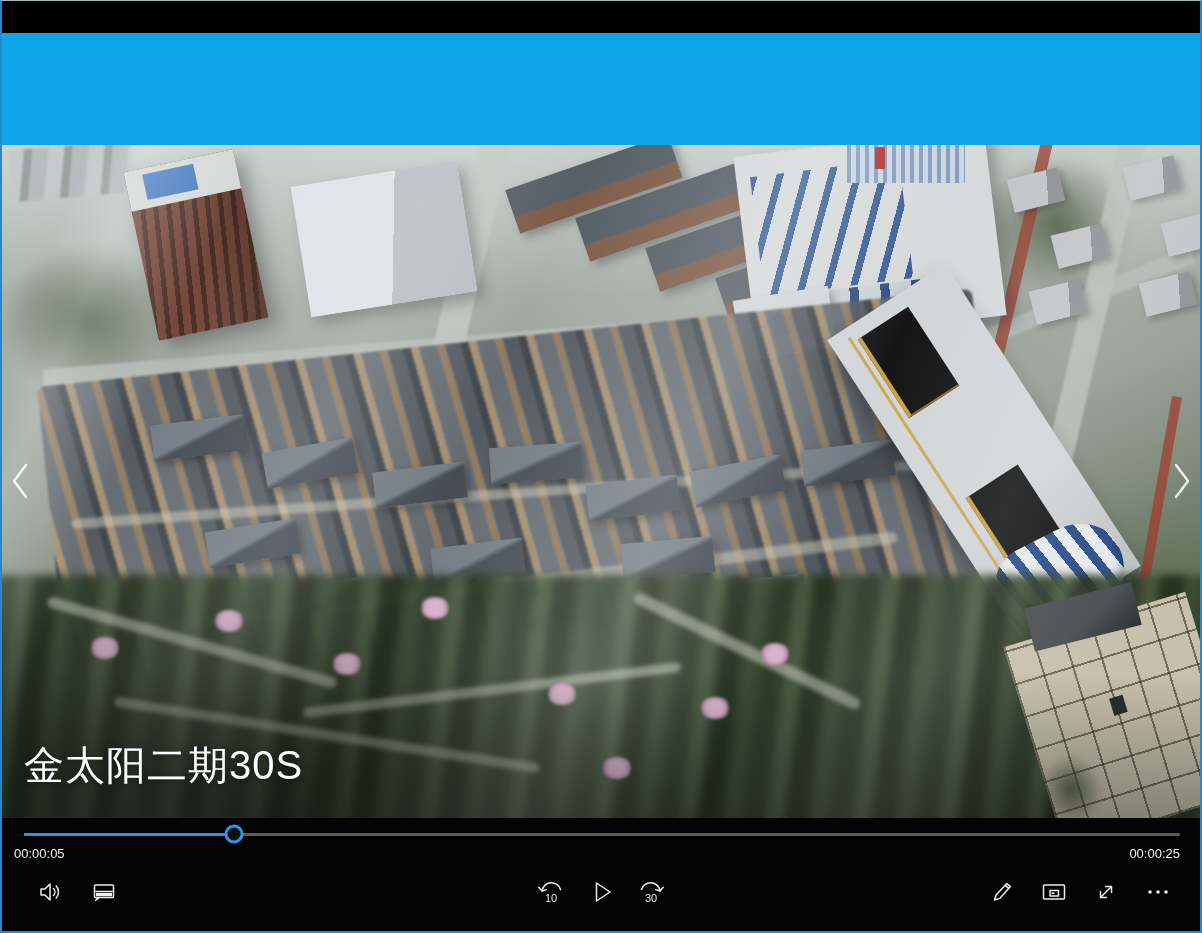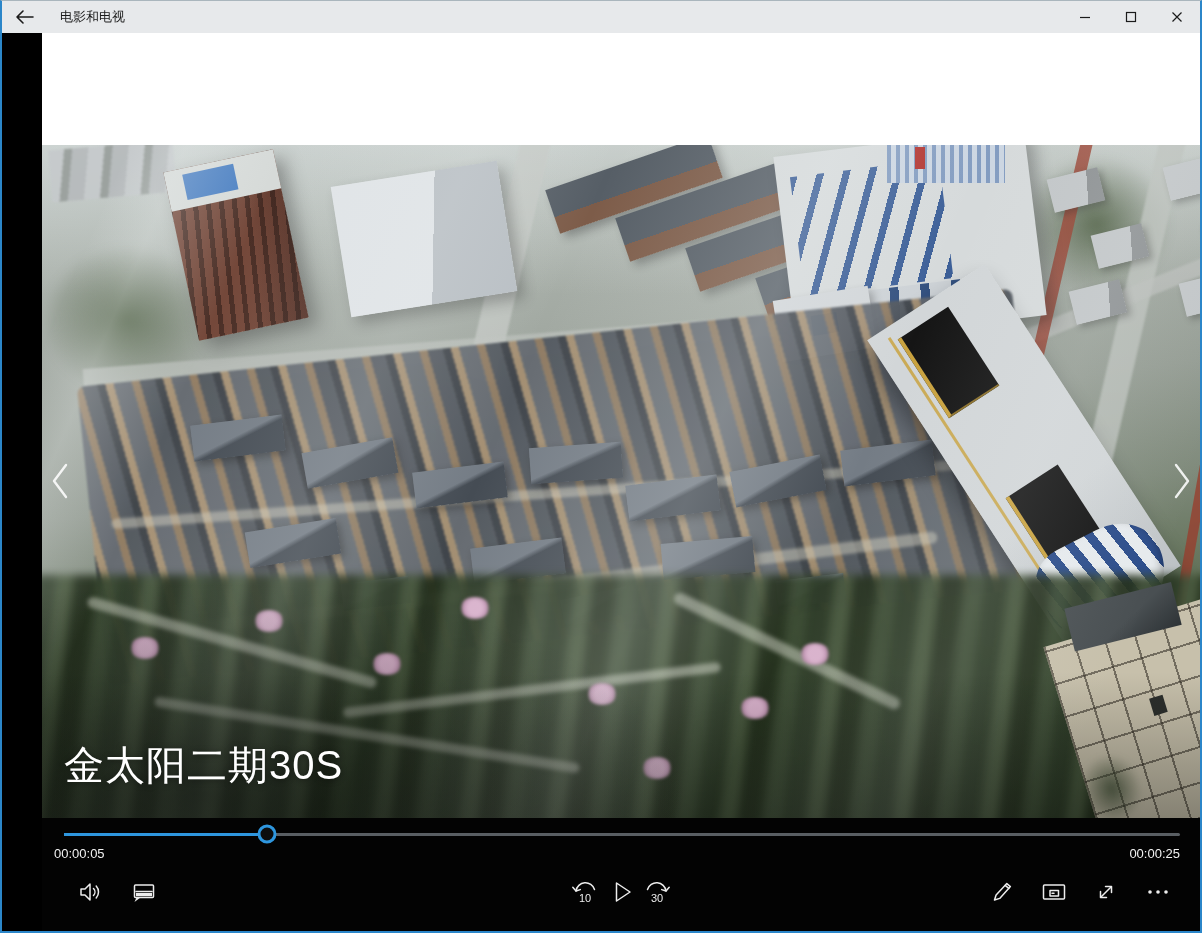--- a/index.html
+++ b/index.html
@@ -8,21 +8,21 @@
           border-left:2px solid var(--window_border);border-right:2px solid var(--window_border);
           border-bottom:2px solid var(--window_border);border-top:1px solid #aab6bd;}
   
   .titlebar{height:32px;background:var(--titlebar_bg);display:flex;align-items:center;color:#1b1b1b;}
   .back-btn{width:46px;height:32px;display:flex;align-items:center;justify-content:center;cursor:pointer;}
   .tb-title{font-size:13px;margin-left:12px;}
   .tb-spacer{flex:1;}
   .tb-btn{width:46px;height:32px;display:flex;align-items:center;justify-content:center;cursor:pointer;}
   .tb-btn svg,.back-btn svg{display:block;}
   
-  .stage{position:absolute;left:0;right:0;top:32px;bottom:0;background:#ffffff;overflow:hidden;margin-left:40px;}
+  .stage{position:absolute;left:0;right:0;top:32px;bottom:0;background:#0ea5e9;overflow:hidden;}
   
   .video{position:absolute;left:0;top:112px;width:100%;height:676px;overflow:hidden;
     background:linear-gradient(172deg,#bcc3c0 0%,#aeb5af 15%,#a2a9a2 30%,#949c93 45%,#7f8a7b 58%,#5f6f55 72%,#41513a 85%,#2c3826 100%);}
   .video *{position:absolute;}
   .fog-top{left:0;right:0;top:0;height:150px;background:linear-gradient(180deg,rgba(226,232,232,.45),rgba(226,232,232,0));}
   .cl-topleft{left:8px;top:0;width:125px;height:52px;transform:rotate(-5deg);filter:blur(1px);opacity:.9;
     background:repeating-linear-gradient(100deg,#c6cacc 0 16px,#989e9b 16px 24px,#b6babc 24px 40px);}
   .green-blob{border-radius:50%;filter:blur(4px);background:radial-gradient(closest-side,rgba(66,84,54,.85),rgba(66,84,54,0));}
   .road{filter:blur(1px);}
   .rv{left:452px;top:-12px;width:30px;height:250px;transform:rotate(13deg);background:rgba(197,202,197,.75);}
@@ -88,57 +88,33 @@
   .seek{position:absolute;left:22px;right:20px;top:15px;height:3px;background:var(--seek_track);border-radius:2px;cursor:pointer;}
   .seek-progress{position:absolute;left:0;top:0;bottom:0;background:var(--accent);}
   .seek-handle{position:absolute;top:1px;width:19px;height:19px;border-radius:50%;border:3px solid var(--accent);
     background:#0c0d0e;transform:translate(-50%,-50%);box-sizing:border-box;cursor:pointer;}
   .time{position:absolute;top:28px;font-size:13px;color:#f2f2f2;}
   .time.elapsed{left:12px;}
   .time.remaining{right:20px;}
   .buttons{position:absolute;left:0;right:0;top:52px;height:50px;}
   .cluster{position:absolute;top:0;display:flex;align-items:center;}
   .cluster.left{left:30px;gap:18px;}
-  .cluster.center{left:50%;transform:translateX(-50%);}
+  .cluster.center{left:50%;transform:translateX(-50%);gap:14px;}
   .cluster.right{right:24px;gap:16px;}
   .pbtn{width:36px;height:44px;display:flex;align-items:center;justify-content:center;cursor:pointer;}
   .pbtn svg{display:block;}
   .icon-stroke{stroke:#ededed;fill:none;stroke-width:1.5;stroke-linecap:round;stroke-linejoin:round;}
   .icon-fill{fill:#ededed;stroke:none;}
   .skip-num{fill:#ededed;font-size:11px;font-family:"Liberation Sans",sans-serif;}
 </style>
 </head>
 <body>
 
 <div class="window">
 
-  <div class="titlebar">
-    <div class="back-btn">
-      <svg width="20" height="16" viewBox="0 0 20 16">
-        <path d="M2 8 H18 M8 2 L2 8 L8 14" stroke="#1b1b1b" stroke-width="1.6" fill="none" stroke-linecap="round" stroke-linejoin="round"></path>
-      </svg>
-    </div>
-    <div class="tb-title">电影和电视</div>
-    <div class="tb-spacer"></div>
-    <div class="tb-btn">
-      <svg width="12" height="12" viewBox="0 0 12 12">
-        <path d="M1 6.5 H11" stroke="#1b1b1b" stroke-width="1.2"></path>
-      </svg>
-    </div>
-    <div class="tb-btn">
-      <svg width="12" height="12" viewBox="0 0 12 12">
-        <rect x="1.5" y="1.5" width="9" height="9" stroke="#1b1b1b" stroke-width="1.2" fill="none"></rect>
-      </svg>
-    </div>
-    <div class="tb-btn">
-      <svg width="12" height="12" viewBox="0 0 12 12">
-        <path d="M1.5 1.5 L10.5 10.5 M10.5 1.5 L1.5 10.5" stroke="#1b1b1b" stroke-width="1.2"></path>
-      </svg>
-    </div>
-  </div>
 
   <div class="stage">
 
     <div class="video">
       <div class="fog-top"></div>
       <div class="cl-topleft"></div>
       <div class="green-blob" style="left:0;top:100px;width:170px;height:150px;"></div>
       <div class="green-blob" style="left:760px;top:60px;width:190px;height:170px;"></div>
       <div class="green-blob" style="left:980px;top:10px;width:150px;height:140px;"></div>
       <div class="road rv"></div>

